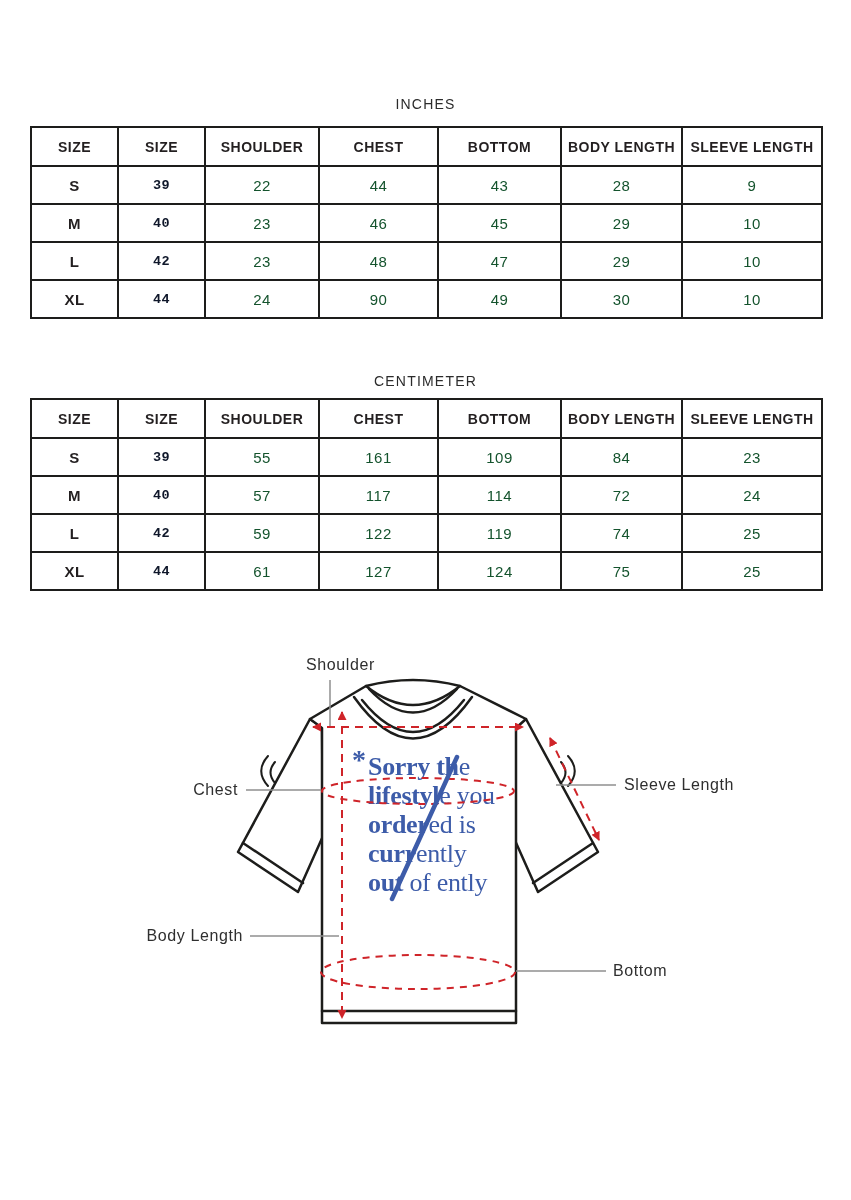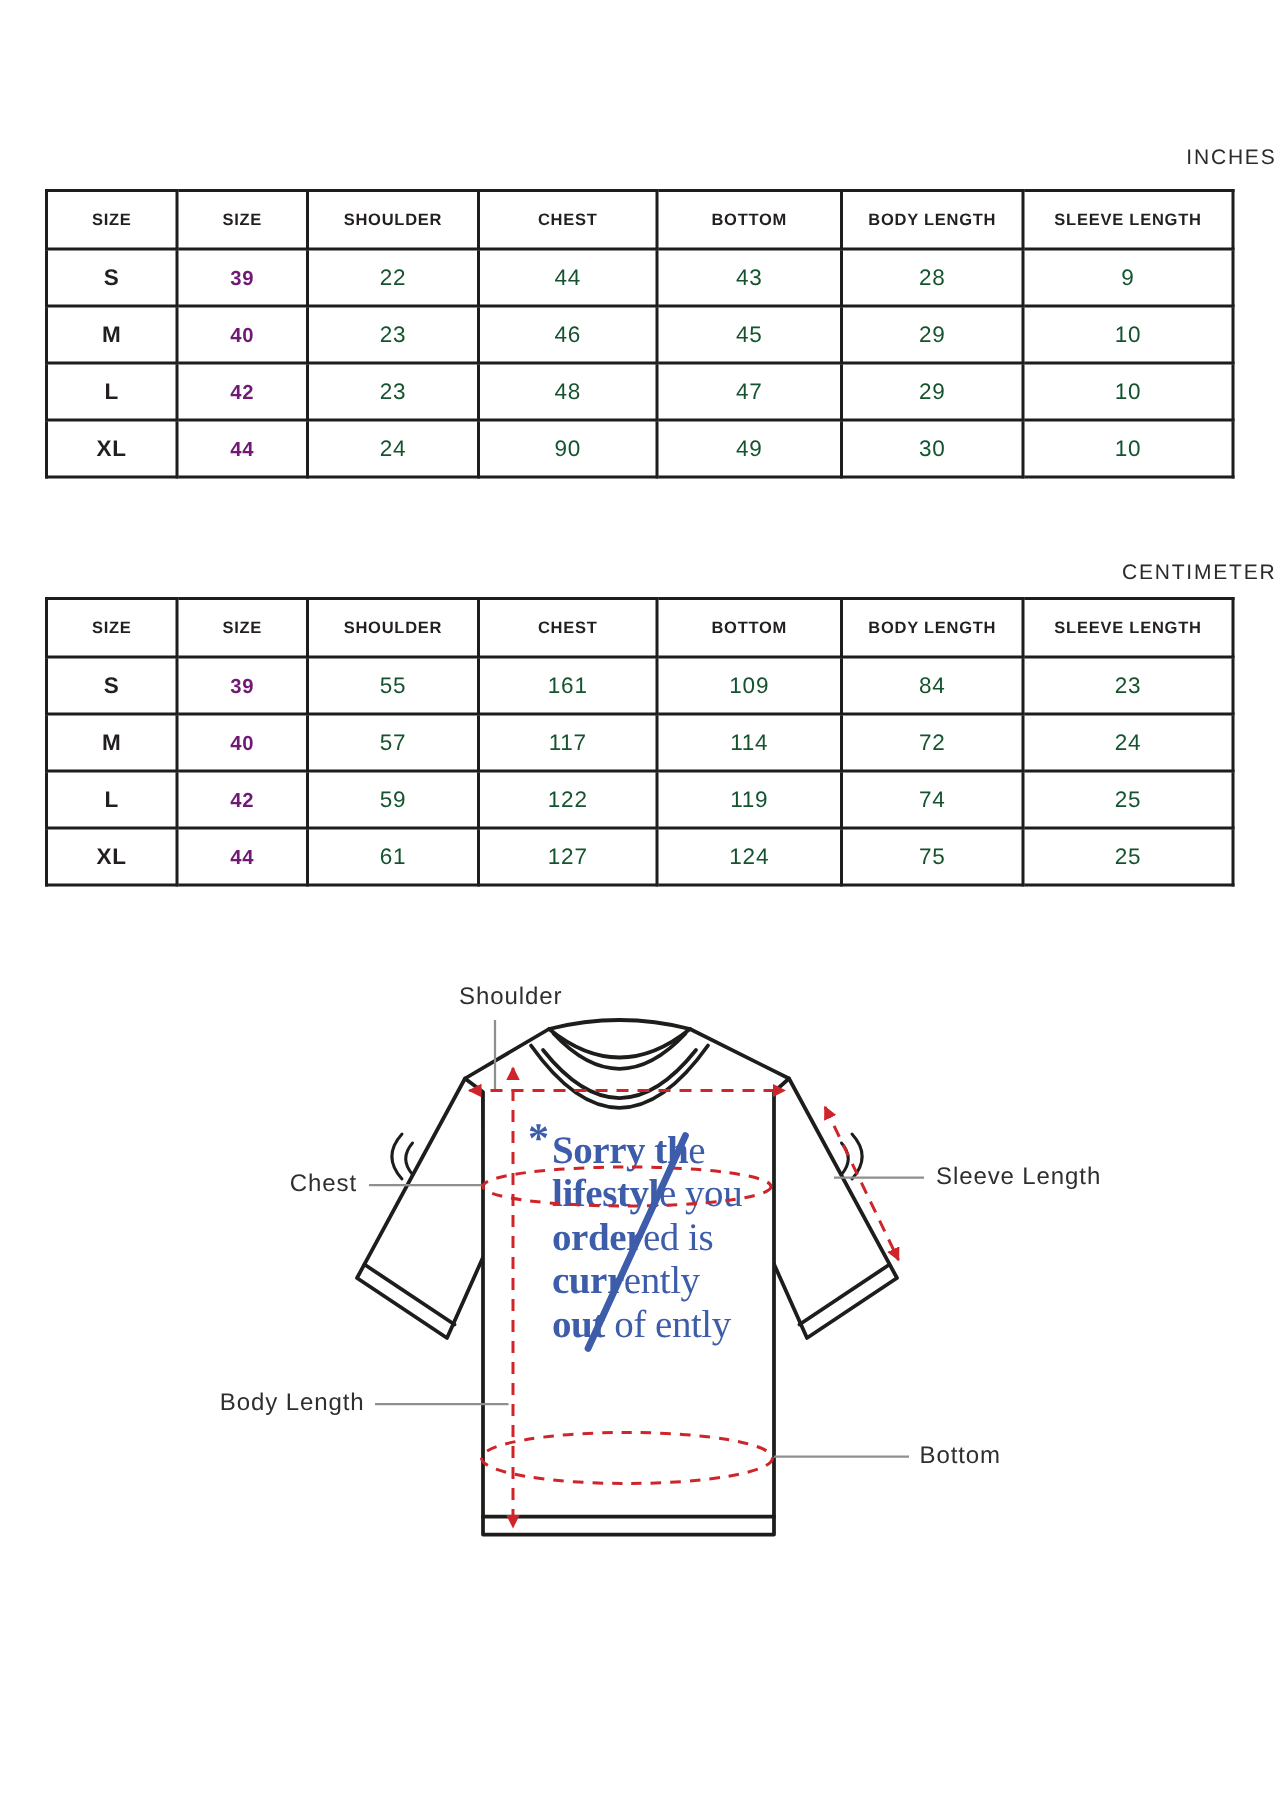--- a/index.html
+++ b/index.html
@@ -20,21 +20,21 @@
     position: absolute;
     top: 50px; left: 0; width: 100%;
     text-align: center;
     font-size: 24px;
     font-weight: bold;
     letter-spacing: 2px;
   }
   .unit-label {
     position: absolute;
     left: 0; width: 100%;
-    text-align: right;
+    text-align: center;
     font-size: 14px;
     letter-spacing: 1.2px;
     color: #2b2b2b;
   }
   .unit-inches { top: 96px; }
   .unit-cm     { top: 373px; }
 
   
   table.size-table {
     position: absolute;
@@ -46,40 +46,40 @@
   .table-inches { top: 126px; }
   .table-cm     { top: 398px; }
   .size-table th, .size-table td {
     border: 2px solid #1d1d1b;
     text-align: center;
     vertical-align: middle;
     background: #ffffff;
   }
   .size-table th {
     height: 39px;
-    font-size: 11px;
+    font-size: 14px;
     font-weight: bold;
     letter-spacing: 0.5px;
   }
   .size-table td {
     height: 38px;
     font-size: 15px;
     font-weight: normal;
     color: #14532d;
     letter-spacing: 0.5px;
   }
   .size-table td.c-size {
     font-weight: bold;
     color: #231f20;
   }
   .size-table td.c-sizenum {
     font-weight: bold;
     font-size: 13.5px;
-    color: #701a75;
-    font-family: Liberation Sans, sans-serif;
+    color: #0f172a;
+    font-family: Liberation Mono, monospace;
   }
 
   
   .diagram {
     position: absolute;
     top: 640px; left: 0;
     width: 851px; height: 440px;
   }
   .diagram svg {
     position: absolute;

